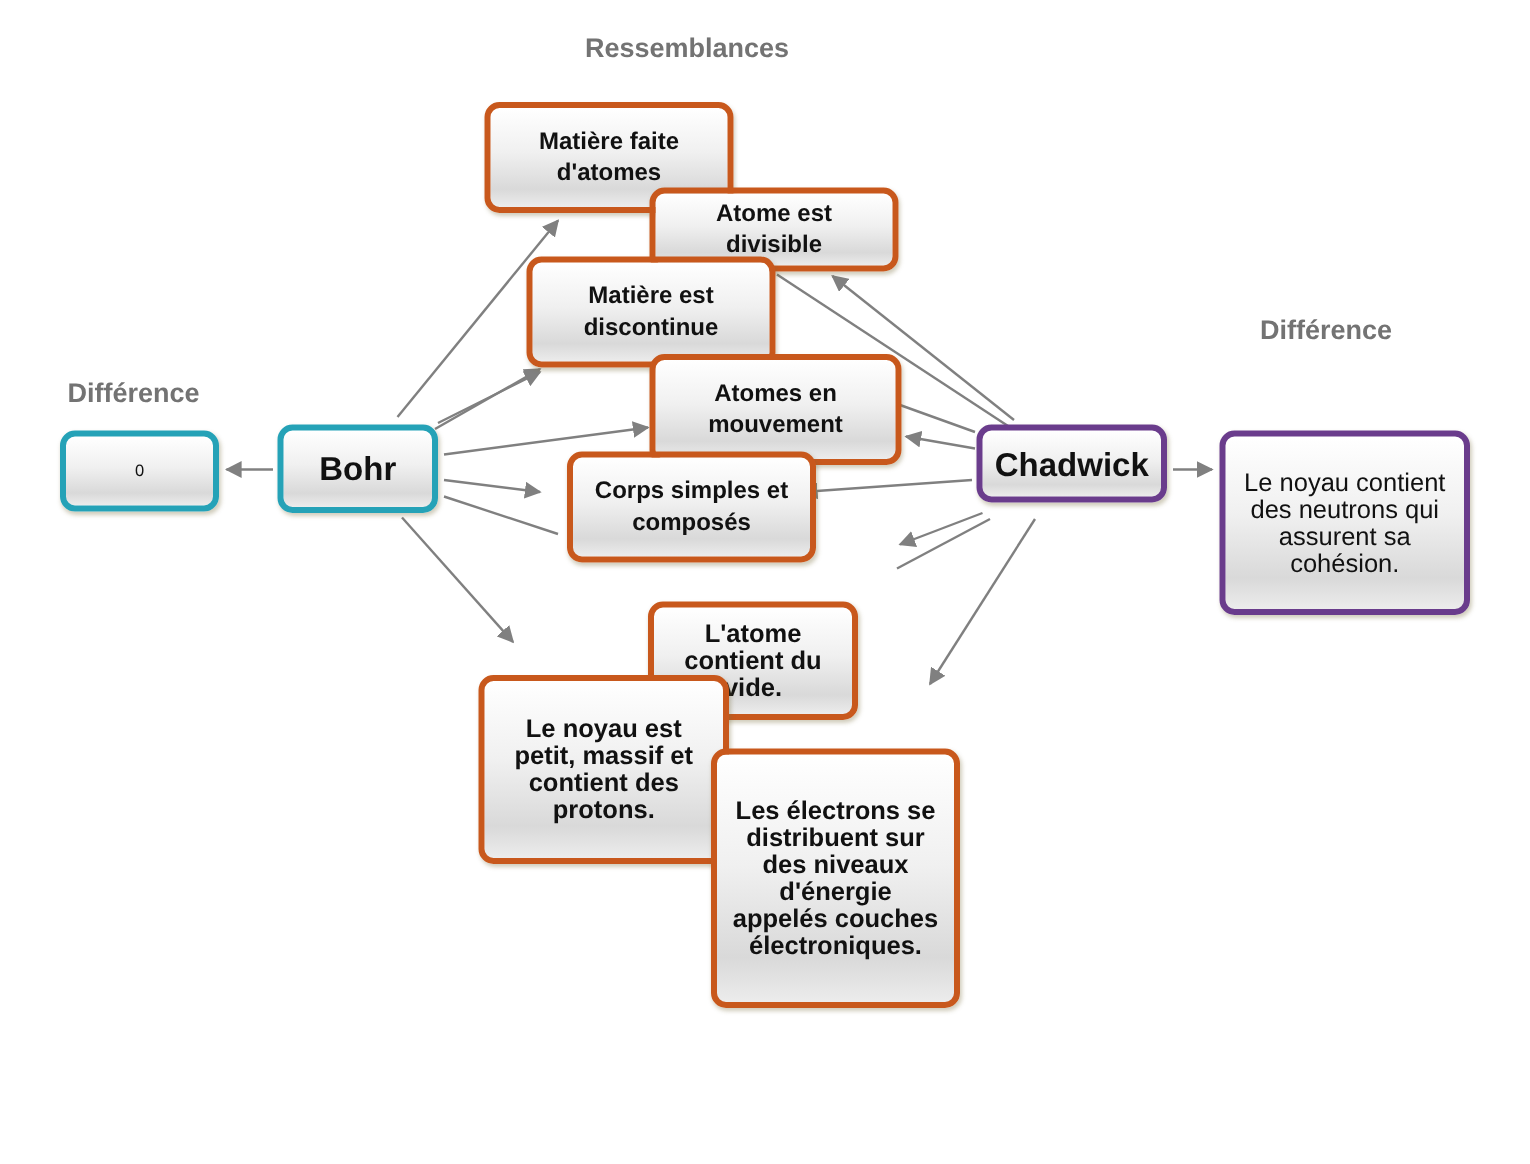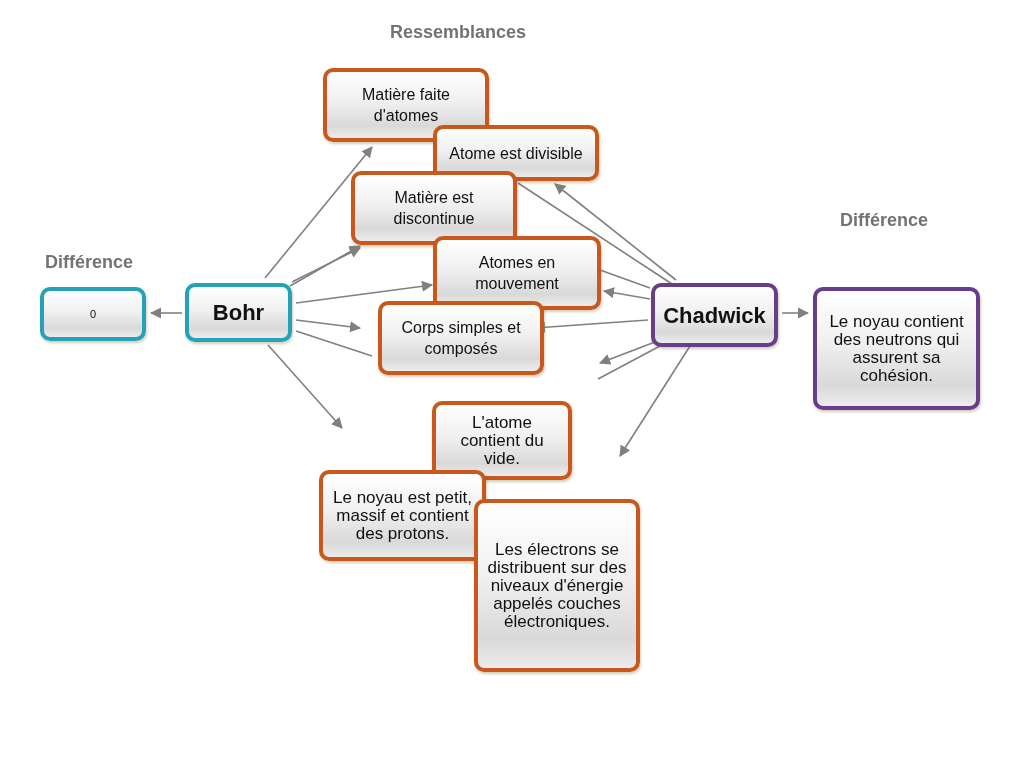--- a/index.html
+++ b/index.html
@@ -6,21 +6,21 @@
   body { width: 1020px; height: 776px; position: relative; overflow: hidden;
          font-family: "Liberation Sans", sans-serif; color: #111; }
   svg#edges { position: absolute; left: 0; top: 0; width: 1020px; height: 776px; z-index: 0; }
   .heading { position: absolute; font-weight: bold; font-size: 18px; color: #737373; z-index: 3; white-space: nowrap; }
   .node { position: absolute; box-sizing: border-box; border-radius: 10px; border: 4px solid;
           background: linear-gradient(#ffffff 0%, #f0f0f0 45%, #d9d9d9 82%, #ececec 100%);
           display: flex; align-items: center; justify-content: center; text-align: center;
           font-size: 16px; line-height: 21px; padding: 4px 8px; z-index: 2;
           box-shadow: 1px 2px 3px rgba(120,110,60,0.35); }
   .node span { display: block; }
-  .orange { border-color: #c8581c; }
+  .orange { border-color: #c8581c; font-weight: bold; }
   .teal { border-color: #25a2b7; }
   .purple { border-color: #6a3c8c; }
   .big { font-weight: bold; font-size: 22px; }
   .large-text { font-size: 17px; line-height: 18px; margin-top: 38px; }
   .tiny { font-size: 11px; }
 </style>
 </head>
 <body>
 
 <svg id="edges" xmlns="http://www.w3.org/2000/svg">
@@ -55,21 +55,21 @@
 <div class="heading" style="left:840px; top:210px;">Différence</div>
 
 <div class="node teal tiny" style="left:40px; top:287px; width:106px; height:54px;">
   <span>0</span>
 </div>
 
 <div class="node teal big" style="left:185px; top:283px; width:107px; height:59px;">
   <span>Bohr</span>
 </div>
 
-<div class="node purple big" style="left:651px; top:283px; width:127px; height:64px;">
+<div class="node purple big" style="left:651px; top:283px; width:127px; height:52px;">
   <span>Chadwick</span>
 </div>
 
 <div class="node purple large-text" style="left:813px; top:249px; width:167px; height:123px;">
   <span>Le noyau contient des neutrons qui assurent sa cohésion.</span>
 </div>
 
 <div class="node orange" style="left:323px; top:68px; width:166px; height:74px; z-index:2;">
   <span>Matière faite d'atomes</span>
 </div>
@@ -81,18 +81,18 @@
 </div>
 <div class="node orange" style="left:433px; top:236px; width:168px; height:74px; z-index:5;">
   <span>Atomes en mouvement</span>
 </div>
 <div class="node orange" style="left:378px; top:301px; width:166px; height:74px; z-index:6;">
   <span>Corps simples et composés</span>
 </div>
 <div class="node orange large-text" style="left:432px; top:363px; width:140px; height:79px; z-index:7;justify-content:flex-end;">
   <span>L'atome contient du vide.</span>
 </div>
-<div class="node orange large-text" style="left:319px; top:432px; width:167px; height:91px; z-index:8;">
+<div class="node orange large-text" style="left:319px; top:412px; width:167px; height:126px; z-index:8;">
   <span>Le noyau est petit, massif et contient des protons.</span>
 </div>
 <div class="node orange large-text" style="left:474px; top:461px; width:166px; height:173px; z-index:9;">
   <span>Les électrons se distribuent sur des niveaux d'énergie appelés couches électroniques.</span>
 </div>
 
 </body></html>

